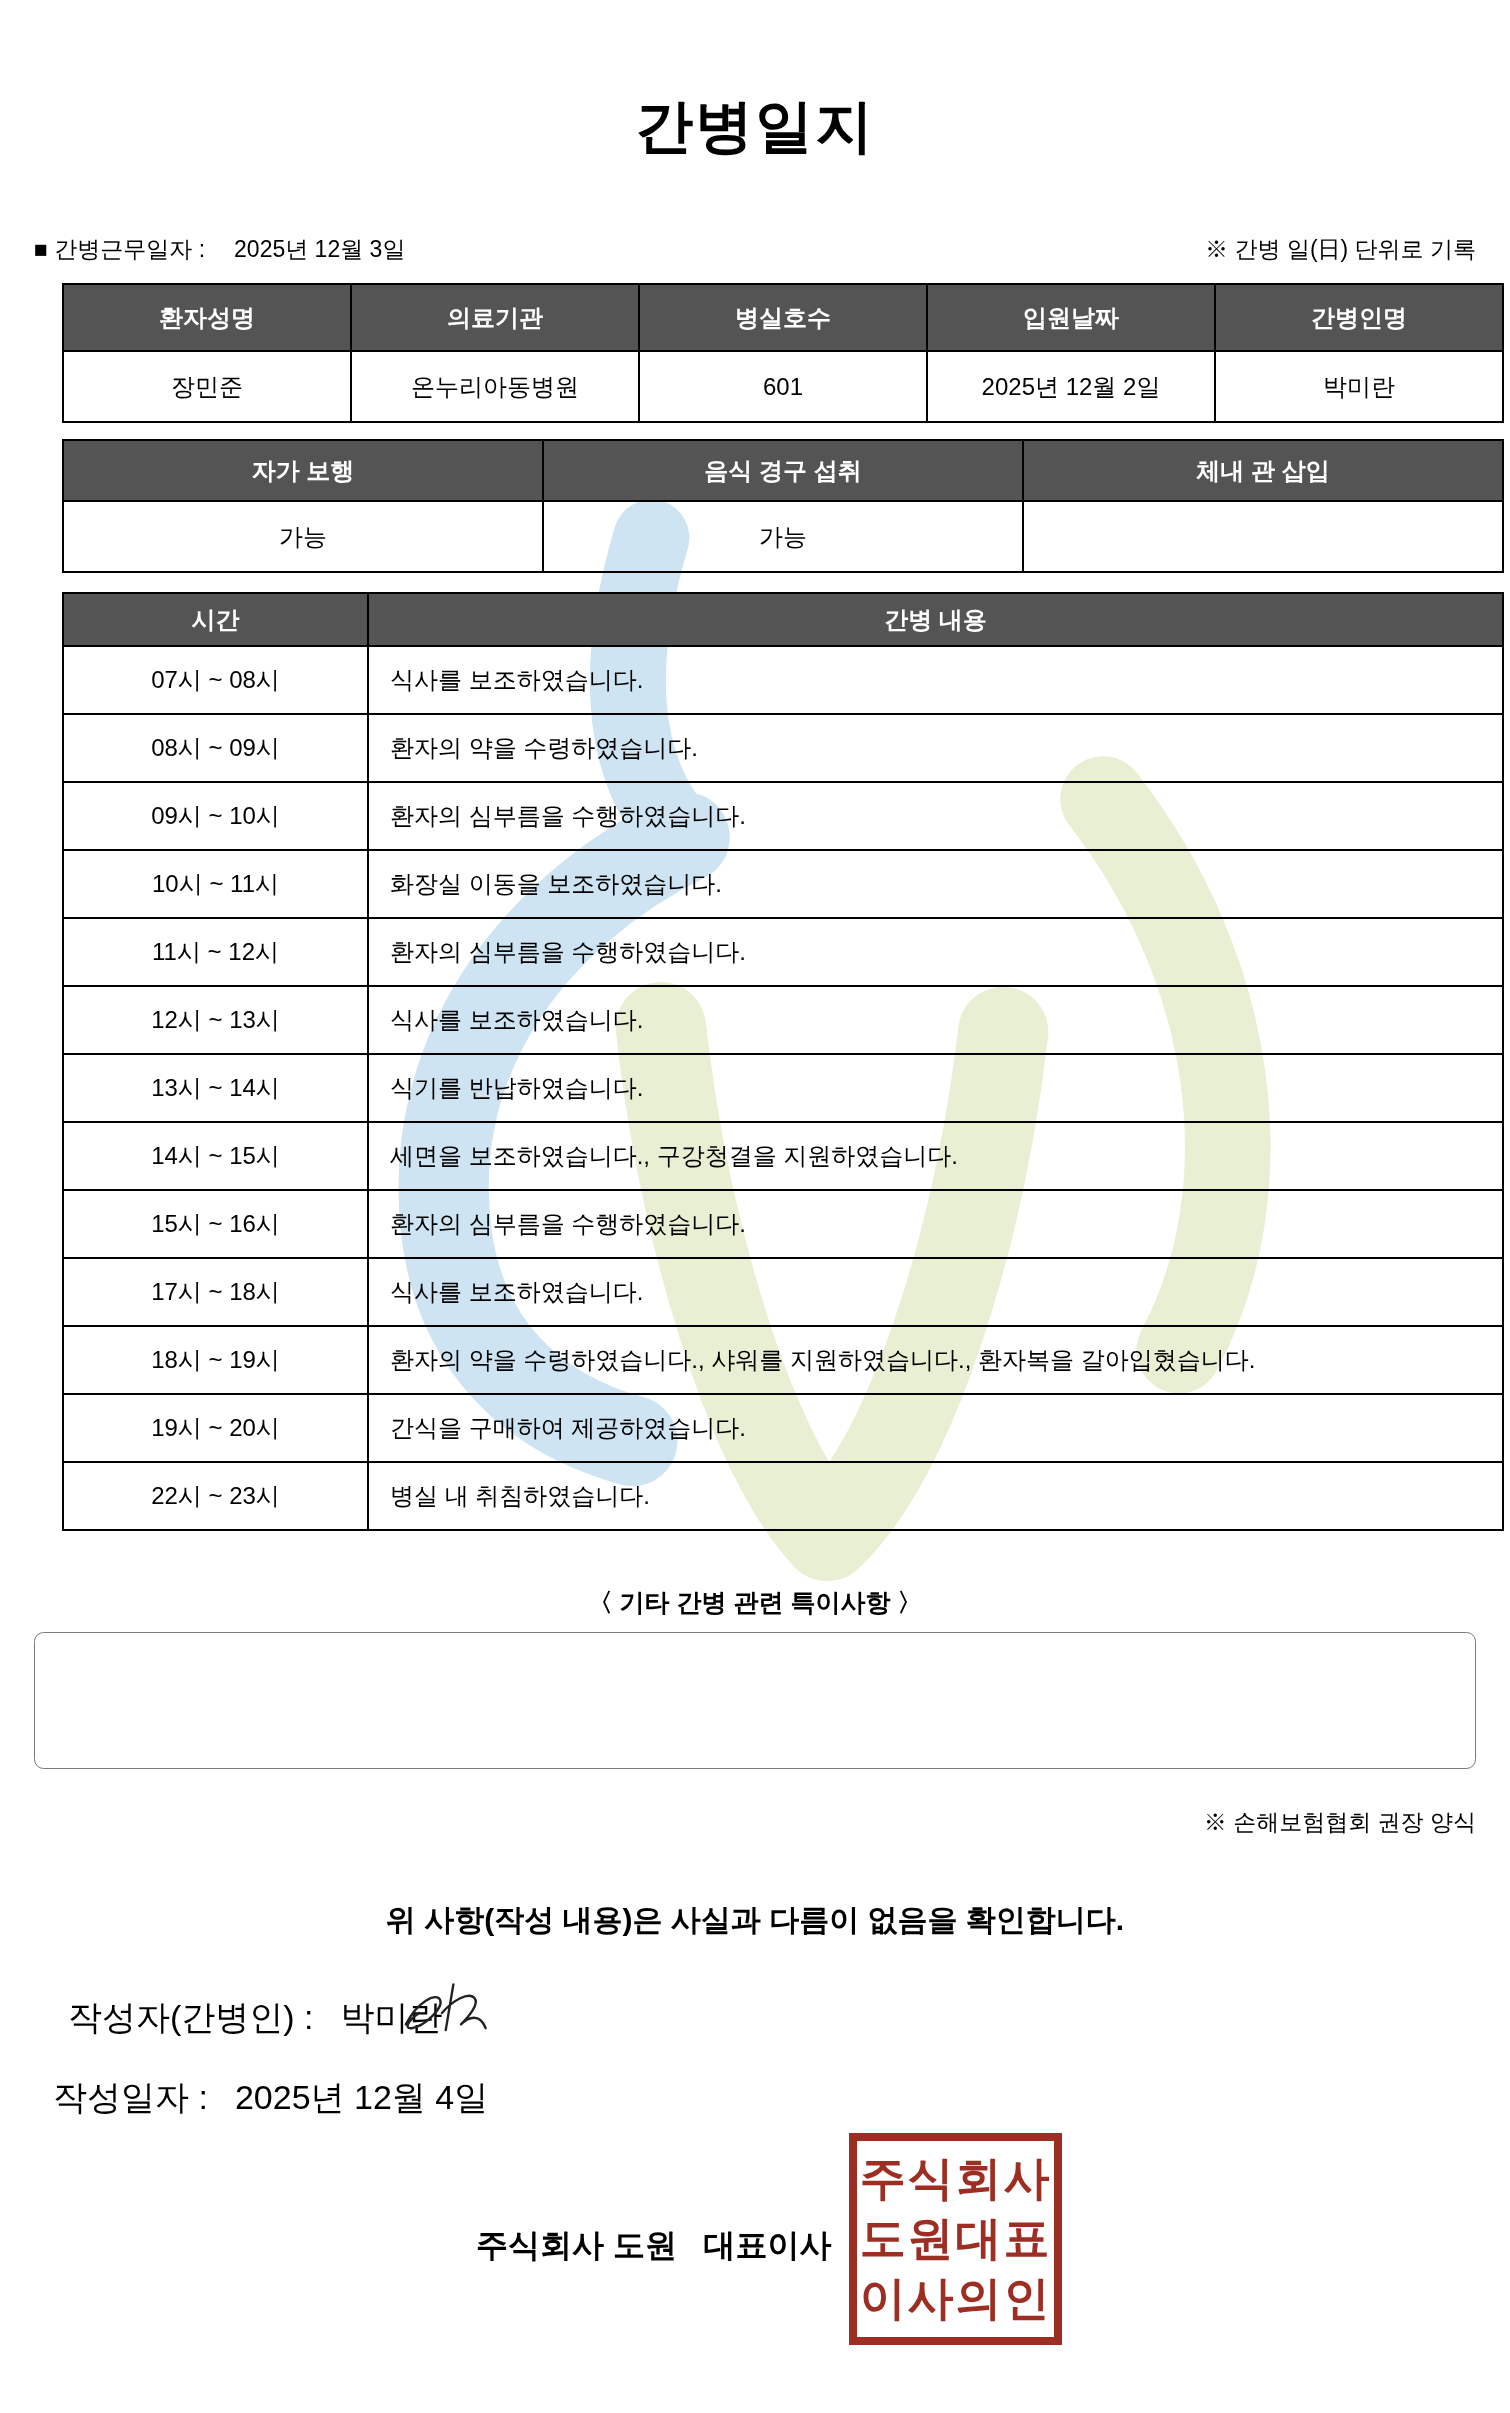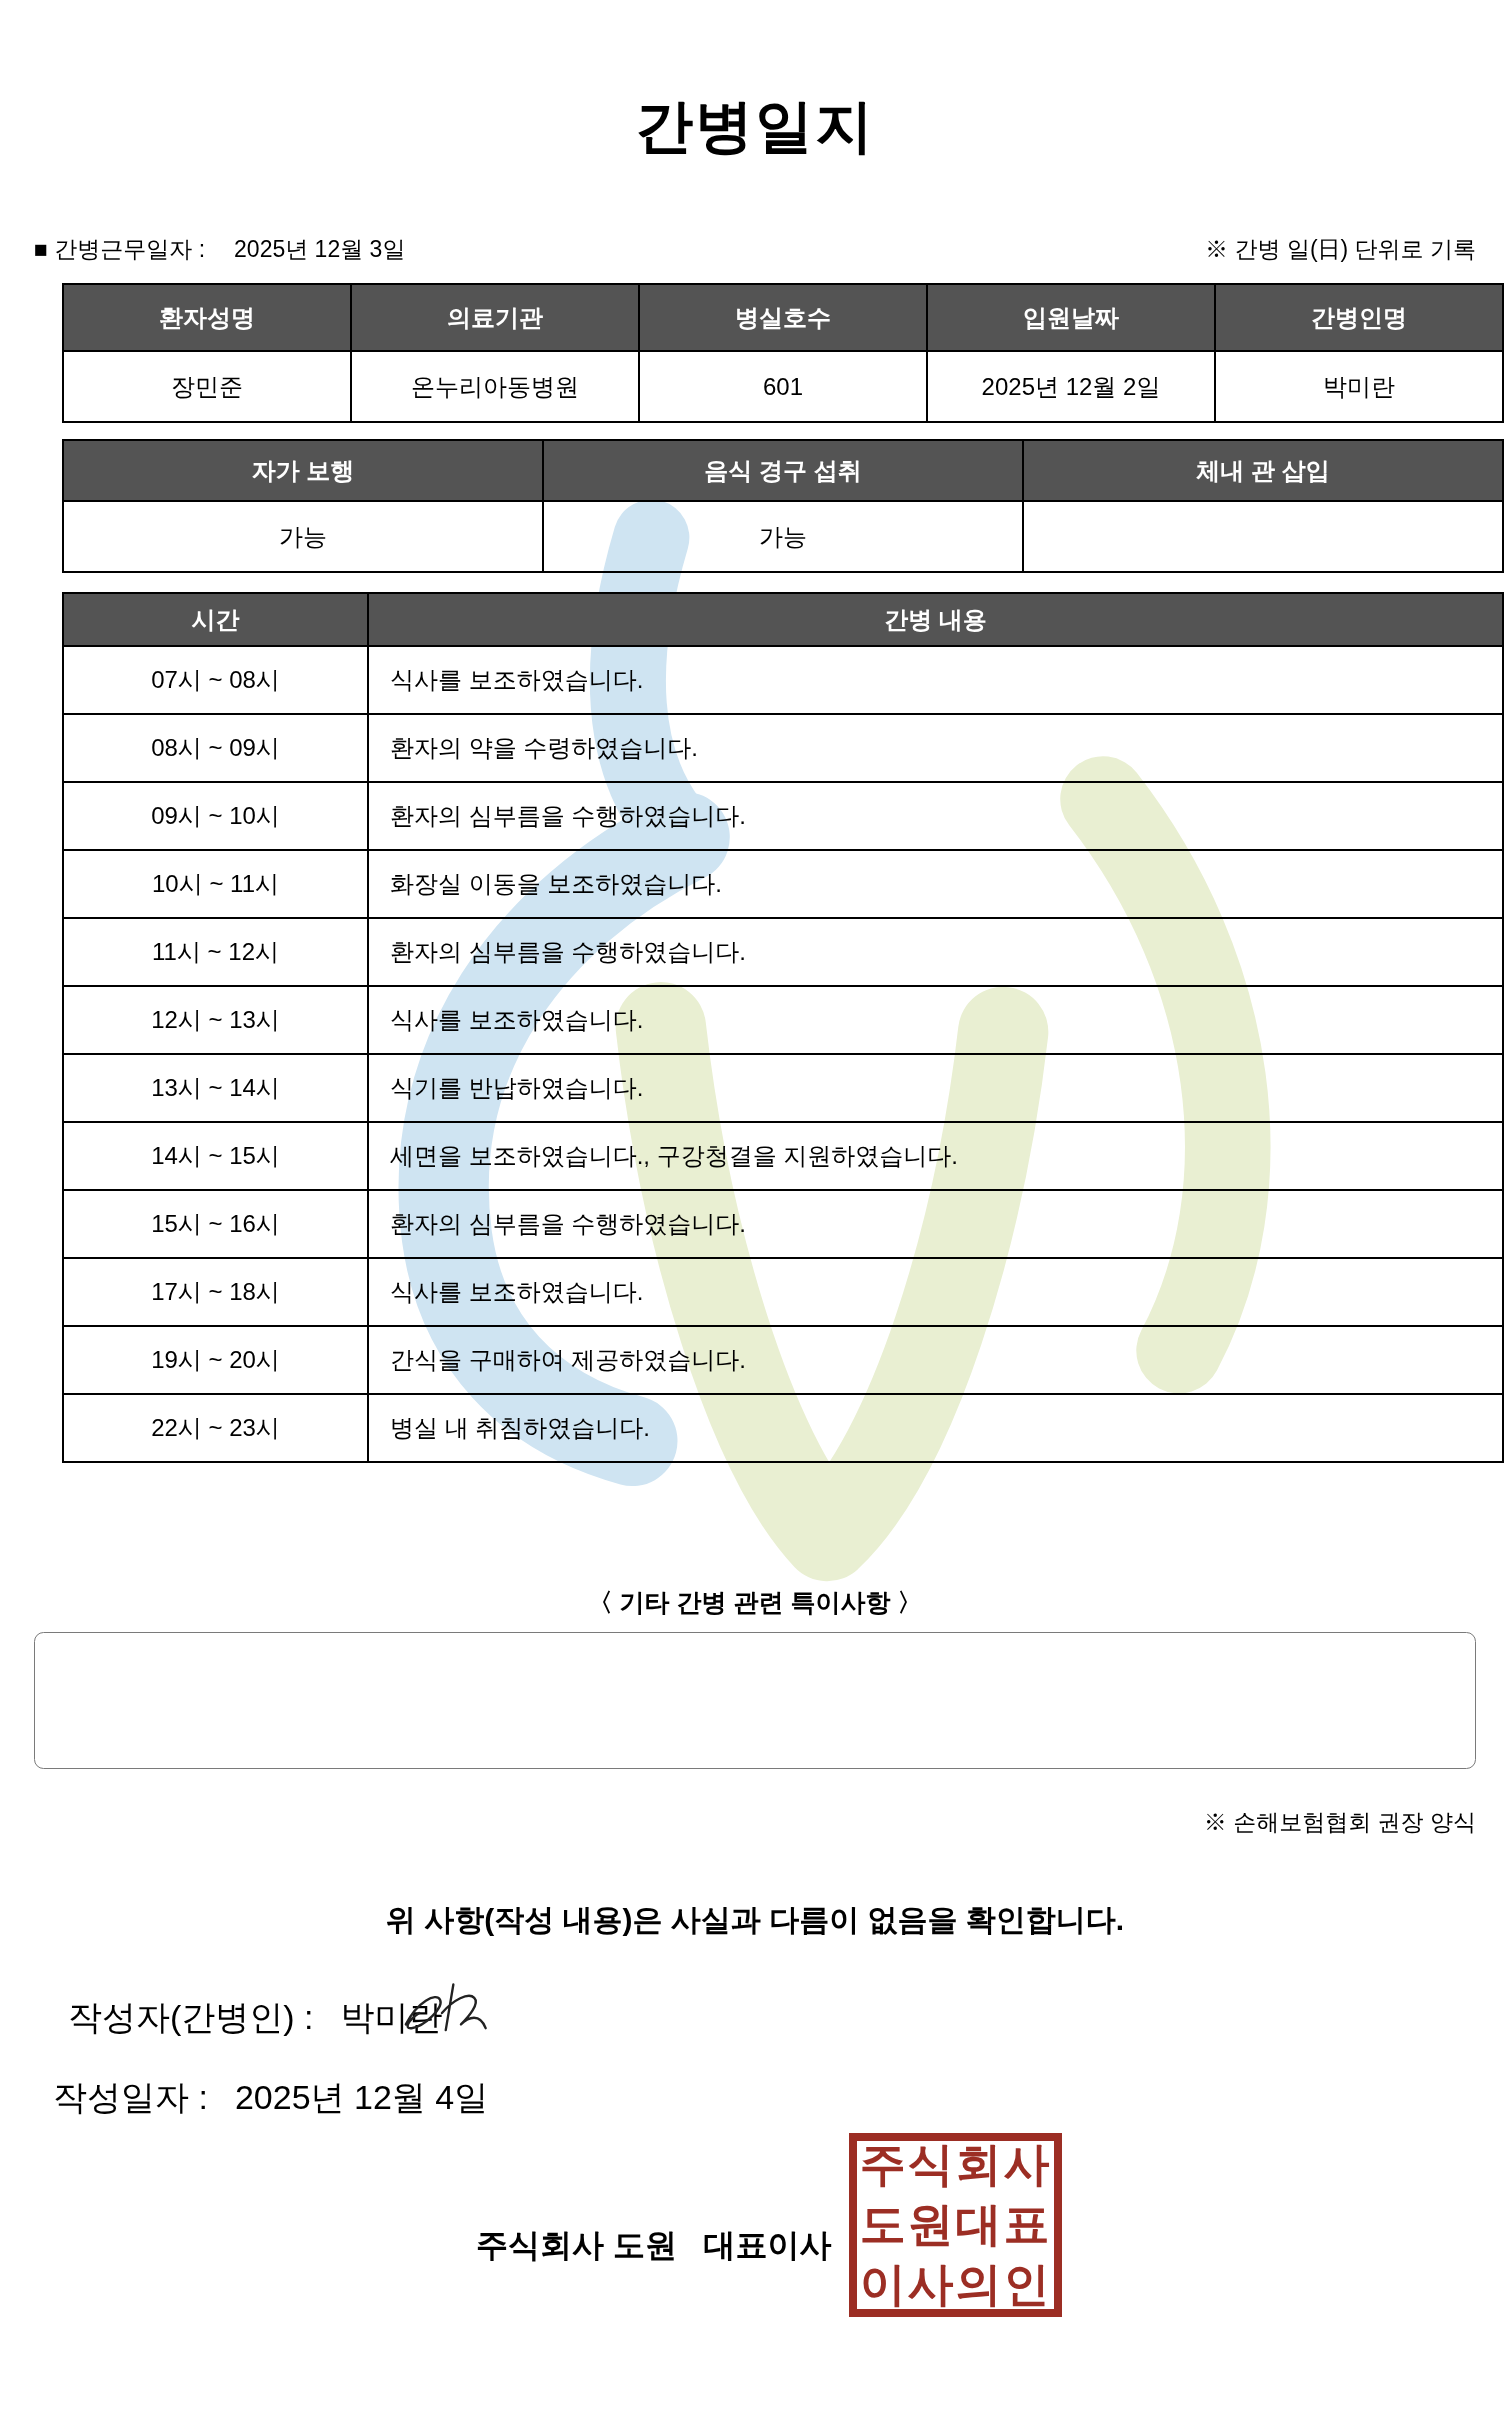--- a/index.html
+++ b/index.html
@@ -57,21 +57,21 @@
     font-size:30px; font-weight:bold;
   }
   .writer-line { top:1995px; left:68px; font-size:34px; display:flex; gap:27px; }
   .sign { top:1975px; left:398px; }
   .date-line { top:2075px; left:53px; font-size:34px; display:flex; gap:27px; }
 
   .company-line {
     top:2224px; left:436px; font-size:32px; font-weight:bold; white-space:pre;margin-left:40px;
   }
   .stamp {
-    top:2133px; left:849px; width:213px; height:184px; box-sizing:border-box;
+    top:2133px; left:849px; width:213px; height:212px; box-sizing:border-box;
     border:8.6px solid #9c2e24; background:#fff;
     display:flex; flex-direction:column; justify-content:center; align-items:center;
     color:#9c2e24; font-weight:800; font-size:46px; line-height:1.3; letter-spacing:1.9px;
   }
 </style>
 </head>
 <body>
 
 <svg id="watermark" width="1510" height="2414" viewBox="0 0 1588 2538" aria-hidden="true">
   <path d="M 685 565 C 645 700, 655 800, 705 865" stroke="#cfe4f2" stroke-width="80" fill="none" stroke-linecap="round"></path>
@@ -168,20 +168,24 @@
   </tr>
   <tr>
     <td>15시 ~ 16시</td>
     <td class="content">환자의 심부름을 수행하였습니다.</td>
   </tr>
   <tr>
     <td>17시 ~ 18시</td>
     <td class="content">식사를 보조하였습니다.</td>
   </tr>
   <tr>
+    <td>18시 ~ 19시</td>
+    <td class="content">환자의 약을 수령하였습니다., 샤워를 지원하였습니다., 환자복을 갈아입혔습니다.</td>
+  </tr>
+  <tr>
     <td>19시 ~ 20시</td>
     <td class="content">간식을 구매하여 제공하였습니다.</td>
   </tr>
   <tr>
     <td>22시 ~ 23시</td>
     <td class="content">병실 내 취침하였습니다.</td>
   </tr>
 </tbody>
   </table>
 

